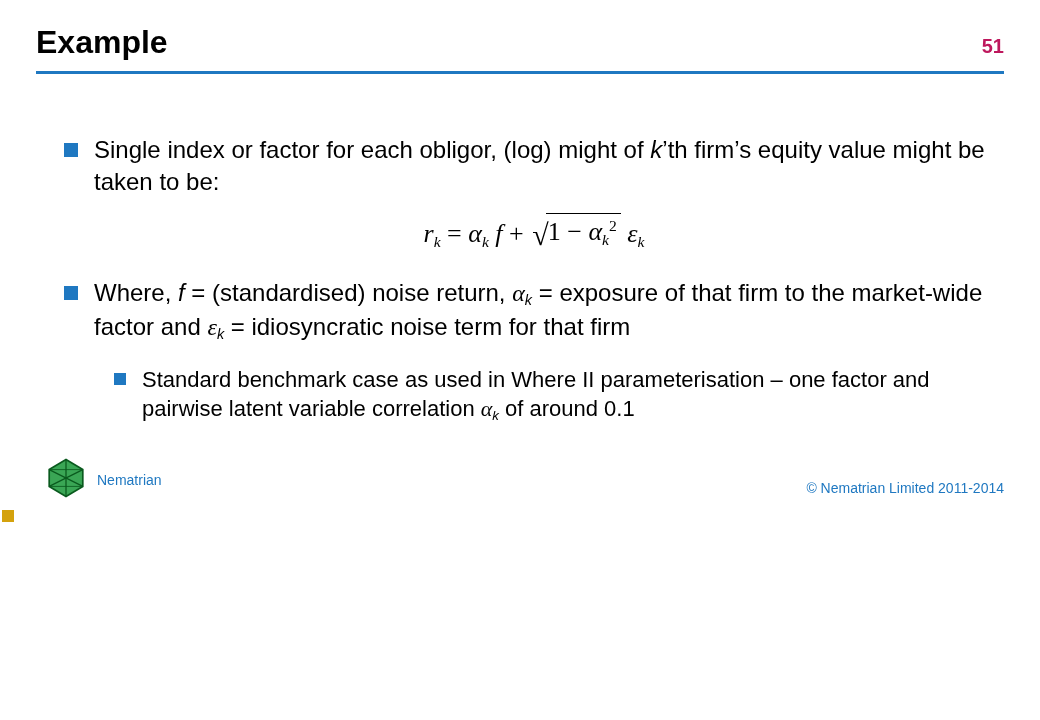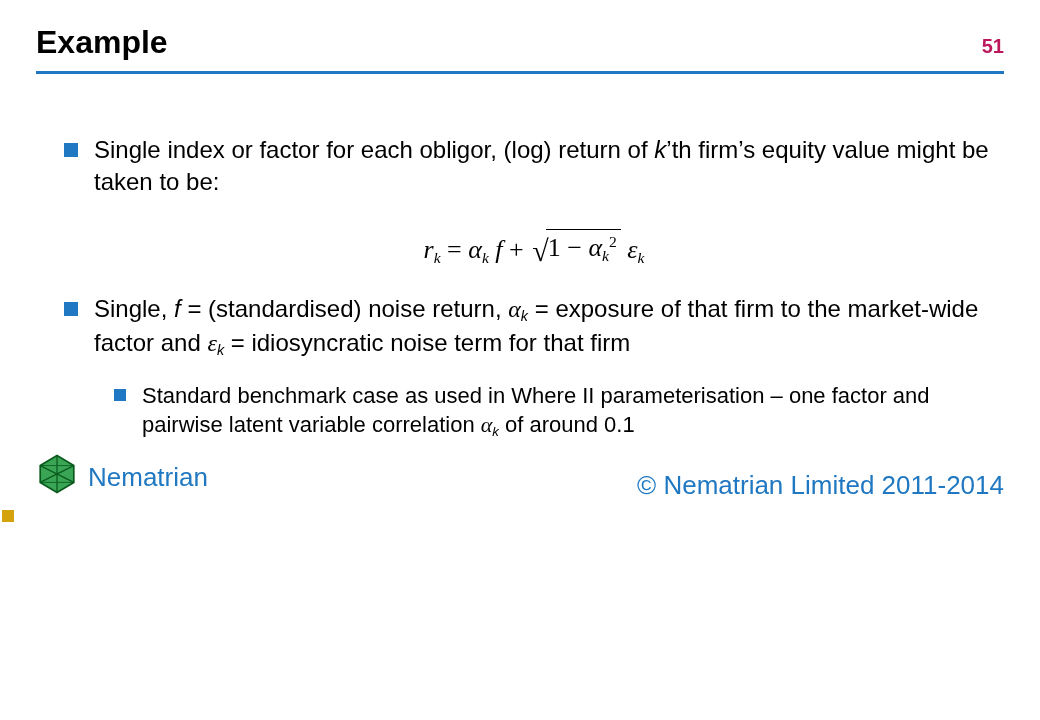--- a/index.html
+++ b/index.html
@@ -81,21 +81,21 @@
     content: "";
     position: absolute;
     left: 0;
     top: 0.38em;
     width: 12px;
     height: 12px;
     background: #1f78c1;
   }
   .equation-block {
     text-align: center;
-    margin: 32px 0 22px -30px;
+    margin: 16px 0 22px -30px;
     font-family: "Times New Roman", Times, serif;
     font-style: italic;
     font-size: 26px;
     white-space: nowrap;
   }
   .equation-block .rm { font-style: normal; }
   .equation-block .sqrt-block {
     display: inline-block; position: relative; margin-left: 2px;
   }
   .equation-block .sqrt-sign { font-style: normal; font-size: 30px; vertical-align: -3px; }
@@ -116,26 +116,26 @@
     font-size: 0.6em;
     vertical-align: 0.6em;
     font-style: normal;
   }
   .mtext { font-family: Arial, Helvetica, sans-serif; }
   .mtext .sym { font-style: italic; }
   .mtext .greek { font-family: "Times New Roman", Times, serif; font-style: italic; }
   .footer {
     position: absolute;
     bottom: 22px;
-    left: 36px;
+    left: 45px;
     right: 36px;
     display: flex;
     align-items: center;
     justify-content: space-between;
-    font-size: 26px;
+    font-size: 14px;
     color: #1f78c1;
   }
   .brand {
     display: flex;
     align-items: center;
     gap: 10px;
   }
   .brand-name { color: #1f78c1; }
   .copyright { color: #1f78c1; margin-top: 16px; }
   .corner-marker {
@@ -156,31 +156,31 @@
     <div class="title">Example</div>
     <div class="page-num">51</div>
   </div>
   <hr class="hr">
 
   <div class="body">
     <ul class="lvl1">
 
       <li>
         <span class="mtext">
-          <span>Single index or factor for each obligor, (log) return of </span><span class="sym">k</span><span>’th firm’s equity value might be taken to be:</span>
+          <span>Single index or factor for each obligor, (log) might of </span><span class="sym">k</span><span>’th firm’s equity value might be taken to be:</span>
         </span>
 
         <div class="equation-block">
           <span>r</span><sub>k</sub><span class="rm"> = </span><span>α</span><sub>k</sub><span> f </span><span class="rm"> + </span><span class="sqrt-block"><span class="sqrt-sign">√</span><span class="sqrt-content"><span class="rm">1</span><span class="rm"> − </span><span>α</span><sub>k</sub><sup>2</sup></span></span><span> </span><span>ε</span><sub>k</sub>
         </div>
       </li>
 
       <li>
         <span class="mtext">
-          <span>Single, </span><span class="sym">f</span><span> = (standardised) noise return, </span><span class="greek">α</span><sub class="sym">k</sub><span> = exposure of that firm to the market-wide factor and </span><span class="greek">ε</span><sub class="sym">k</sub><span> = idiosyncratic noise term for that firm</span>
+          <span>Where, </span><span class="sym">f</span><span> = (standardised) noise return, </span><span class="greek">α</span><sub class="sym">k</sub><span> = exposure of that firm to the market-wide factor and </span><span class="greek">ε</span><sub class="sym">k</sub><span> = idiosyncratic noise term for that firm</span>
         </span>
 
         <ul class="lvl2">
           <li>
             <span class="mtext">
               <span>Standard benchmark case as used in Where II parameterisation – one factor and pairwise latent variable correlation </span><span class="greek">α</span><sub class="sym">k</sub><span> of around 0.1</span>
             </span>
           </li>
         </ul>
       </li>

